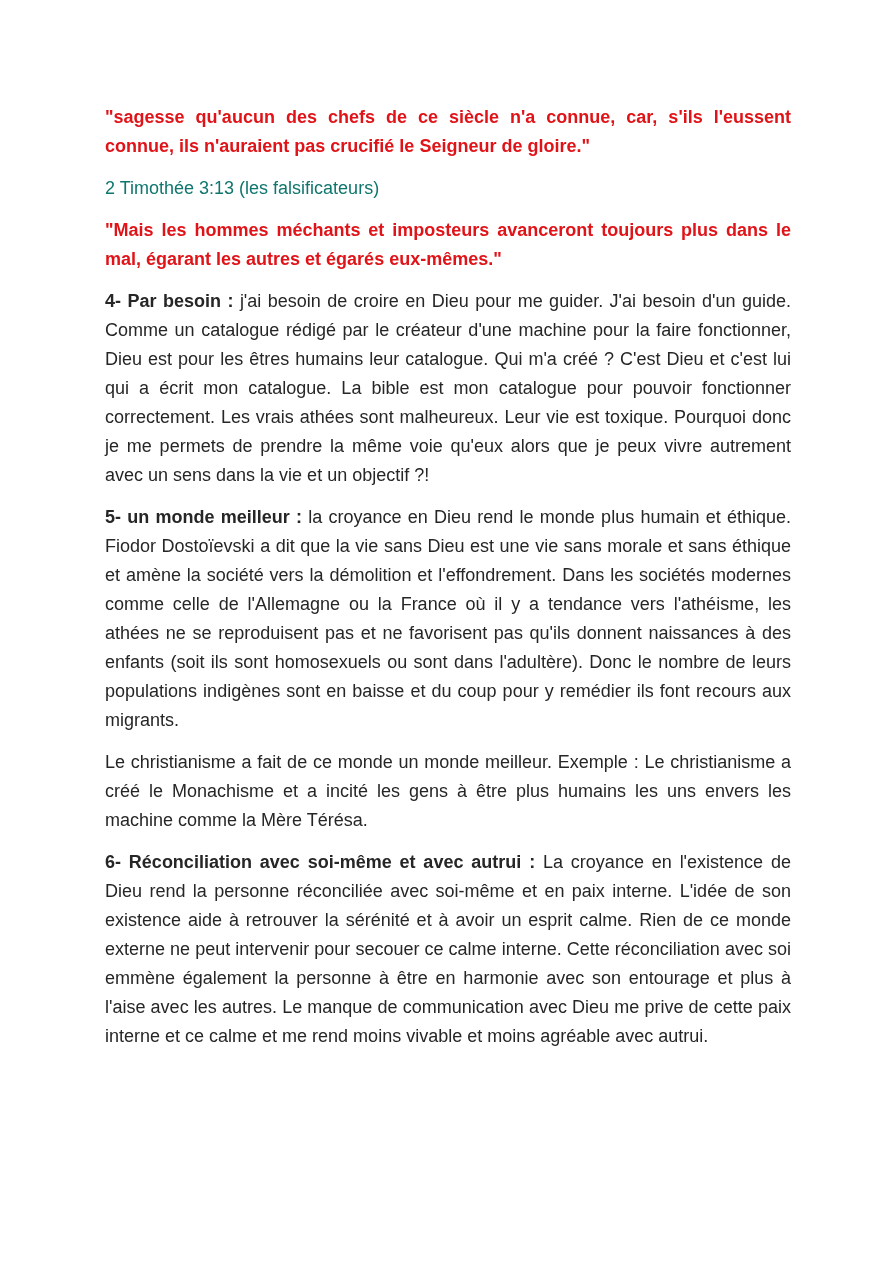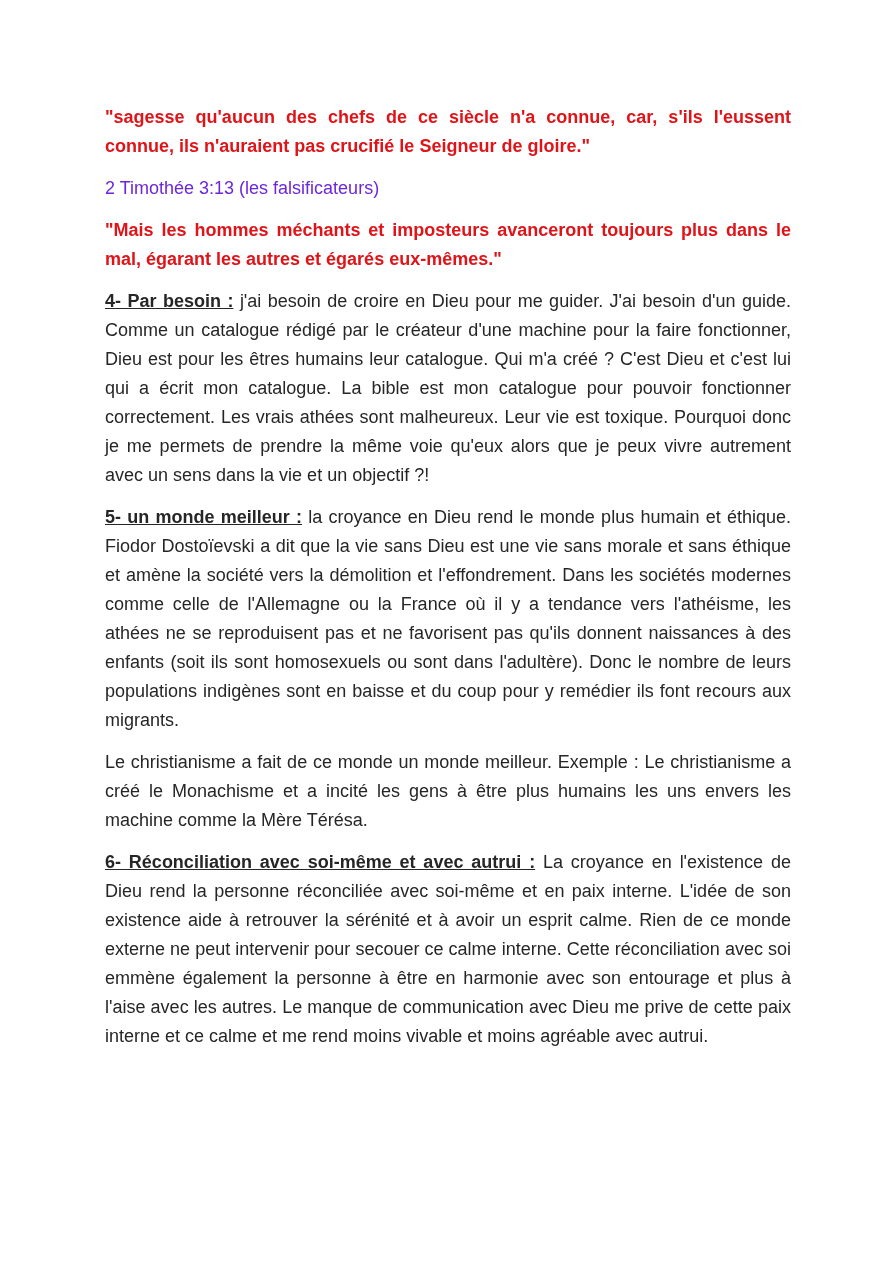--- a/index.html
+++ b/index.html
@@ -23,28 +23,27 @@
   .page p {
     margin: 0 0 13px 0;
     text-align: justify;
   }
   .quote {
     color: #e01418;
     font-weight: bold;
   }
   .reference {
     text-align: left;
-    color: #6d28d9;
+    color: #0f766e;
   }
   .section-start {
     margin-top: 32px;
   }
   .lead {
     font-weight: bold;
-    text-decoration: underline;
   }
 </style>
 </head>
 <body>
 
 <div class="page">
 
   <p class="quote">"sagesse qu'aucun des chefs de ce siècle n'a connue, car, s'ils l'eussent connue, ils n'auraient pas crucifié le Seigneur de gloire."</p>
 
   <p class="reference">2 Timothée 3:13 (les falsificateurs)</p>

